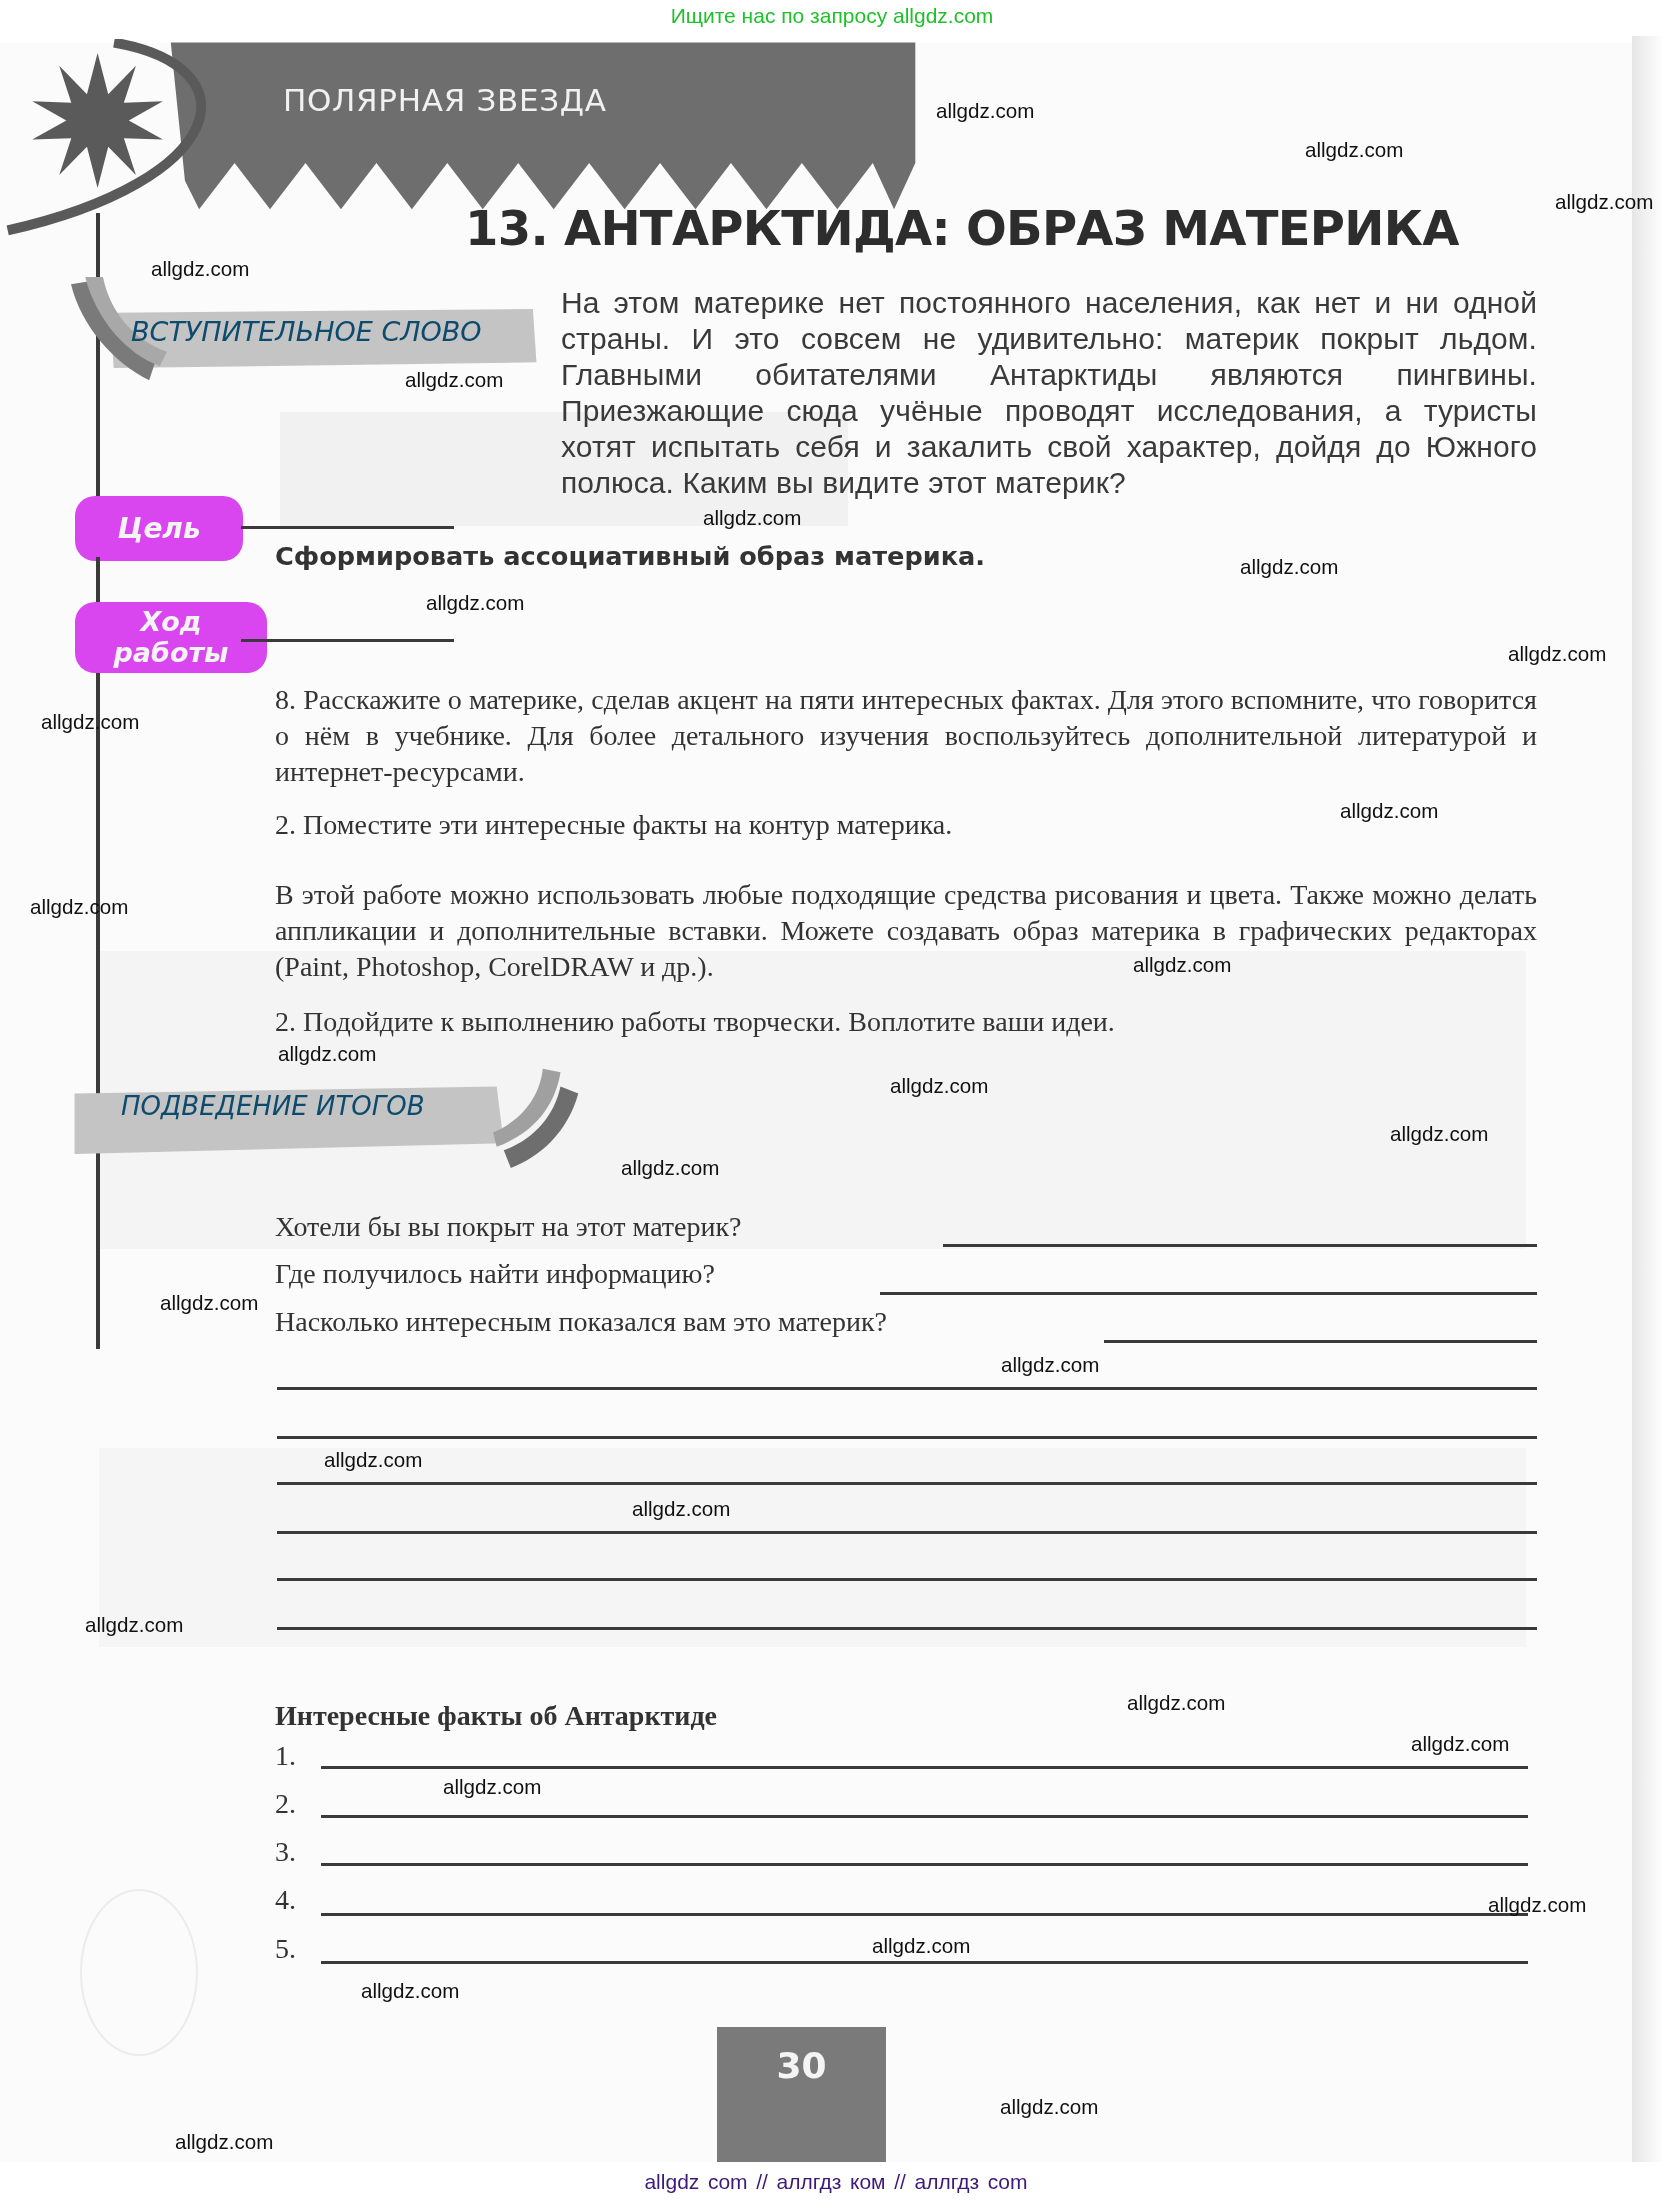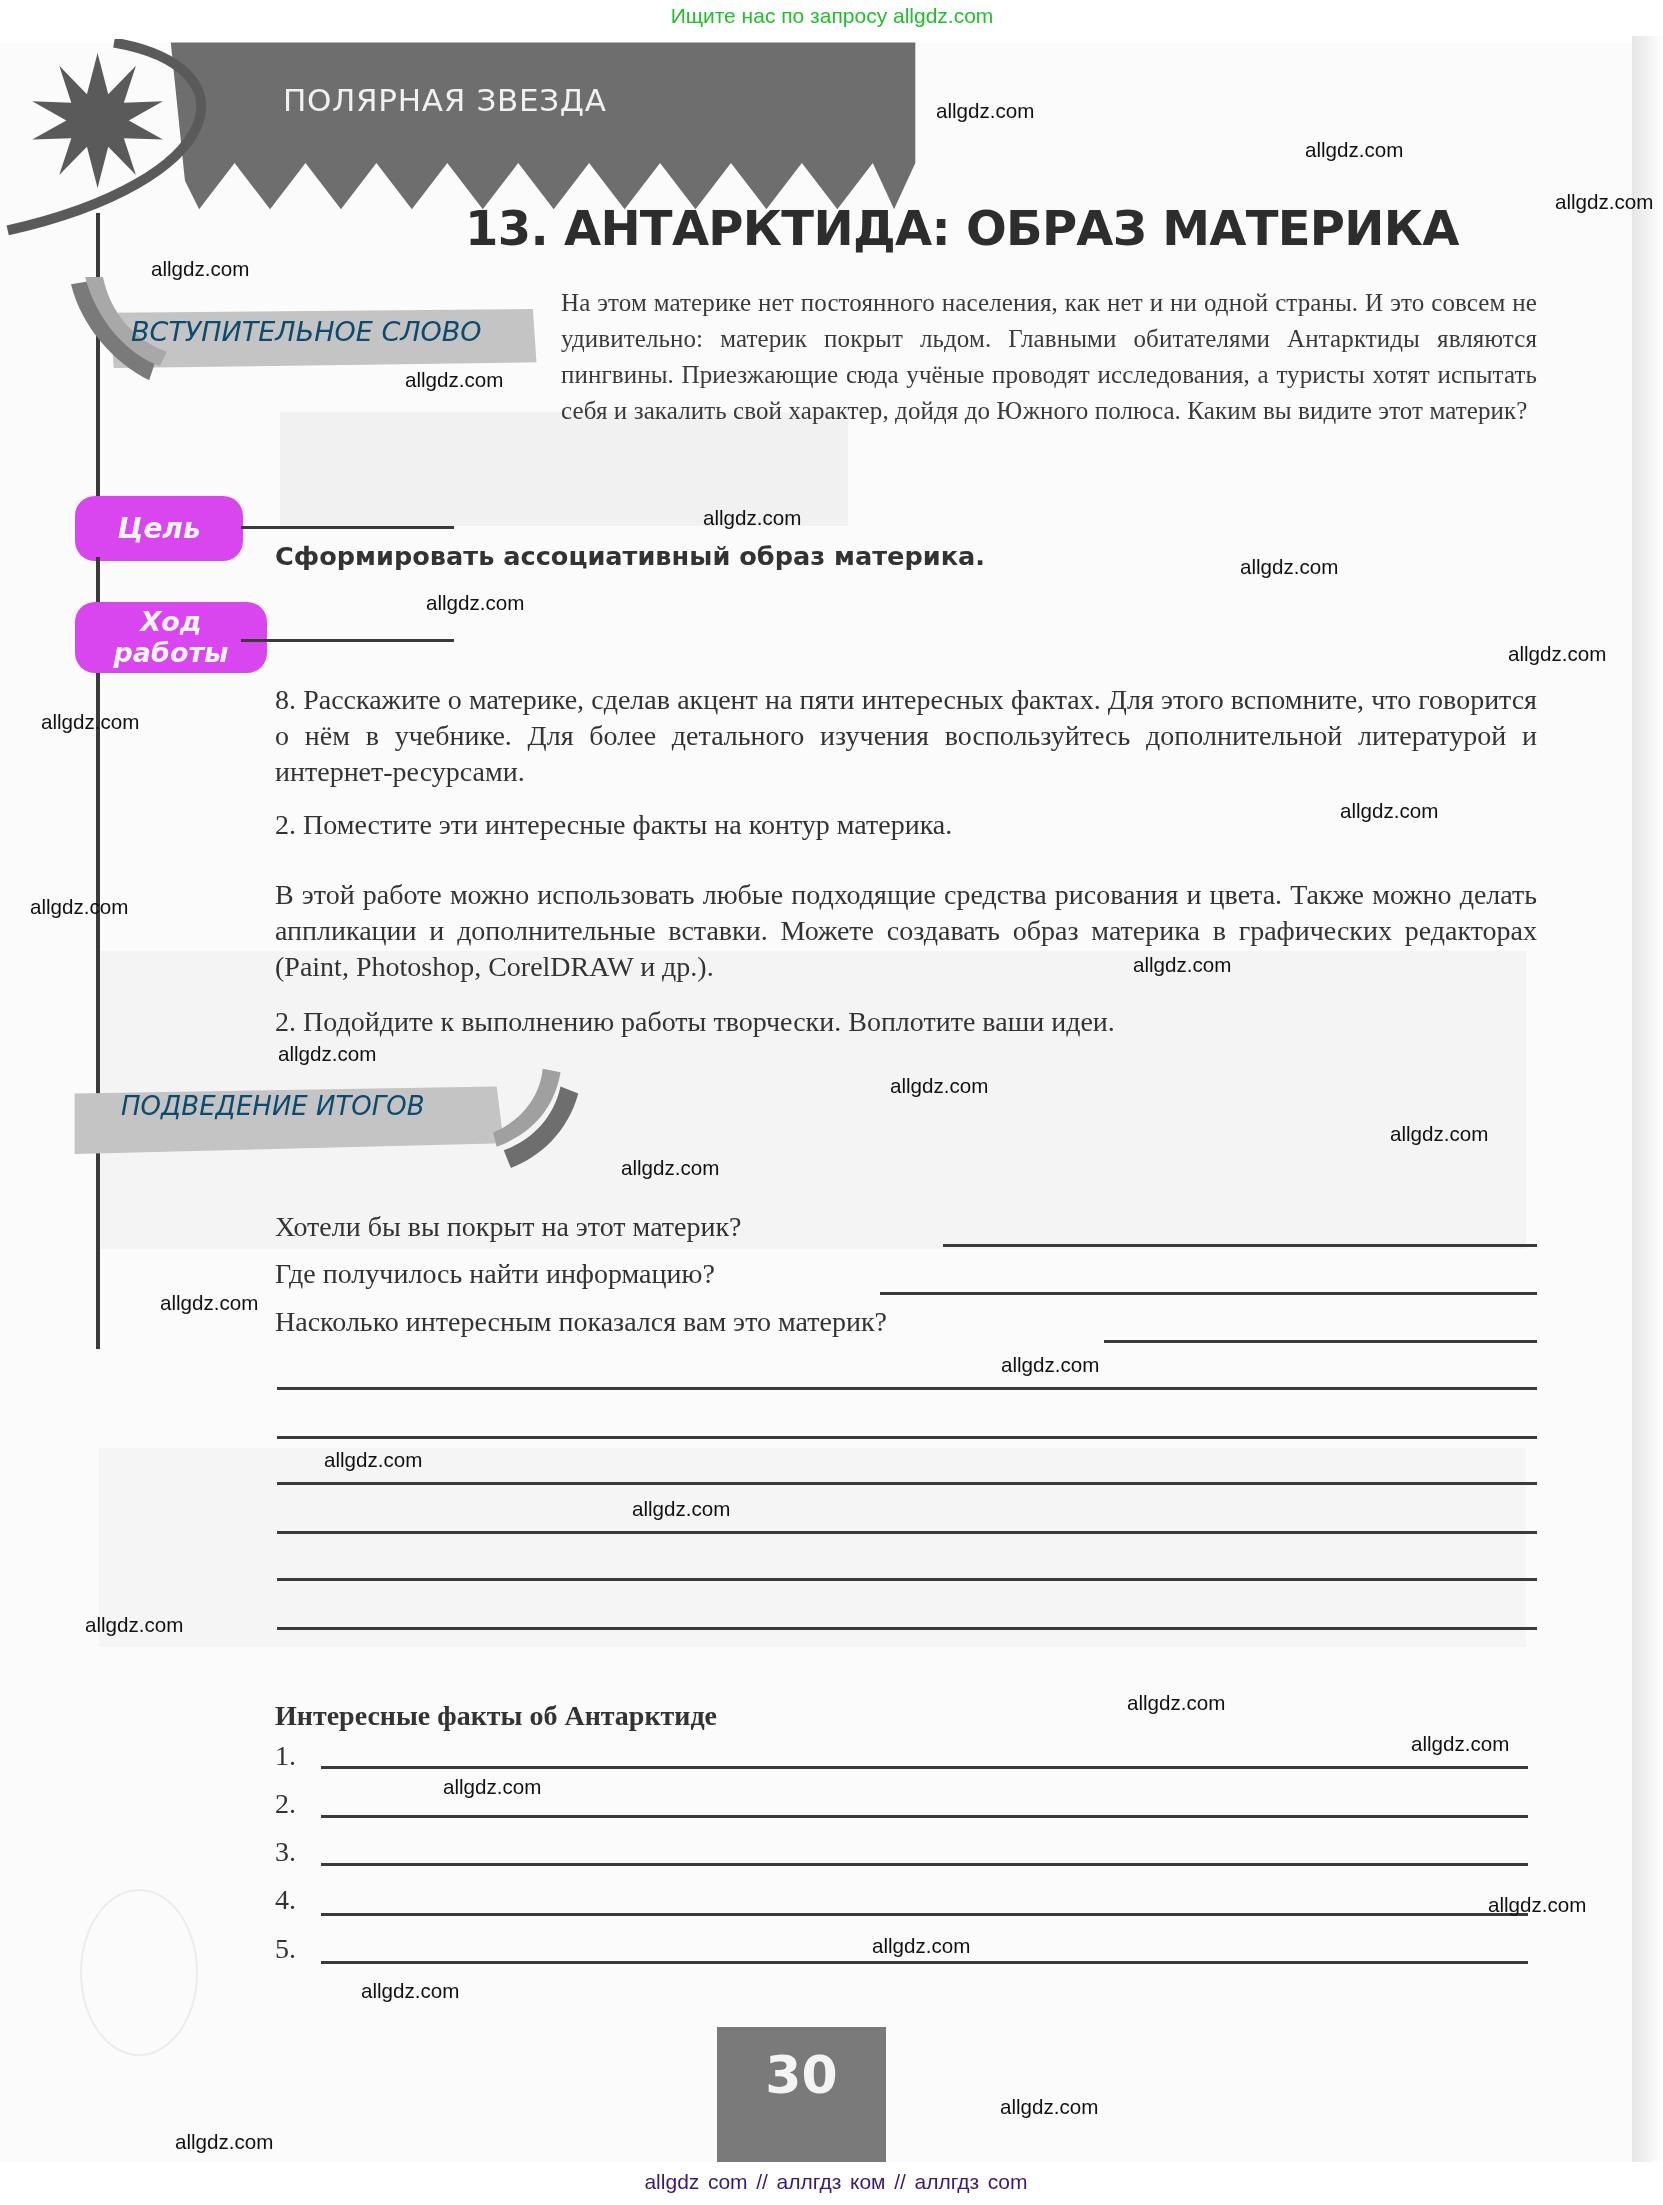--- a/index.html
+++ b/index.html
@@ -36,21 +36,21 @@
   .title {
     position:absolute; left:465px; top:200px;
     font-family:"DejaVu Sans", sans-serif; font-weight:bold; font-size:48px; color:#2d2d2d;
     letter-spacing:-0.7px; white-space:nowrap;
   }
   .vline { position:absolute; left:96px; top:213px; width:3.6px; height:1136px; background:#3a3a3a; }
   .vline2 { position:absolute; left:96px; top:557px; width:3.6px; height:50px; background:#3a3a3a; }
 
   .intro {
     position:absolute; left:561px; top:285px; width:976px;
-    font-family:Liberation Serif, serif; font-size:25px; line-height:36px; color:#3a3a3a;
+    font-family:Liberation Sans, sans-serif; font-size:30px; line-height:36px; color:#3a3a3a;
     text-align:justify; letter-spacing:0.1px;
   }
   .ribbon-label {
     position:absolute; font-family:"DejaVu Sans", sans-serif; font-weight:normal; font-style:italic;
     color:#0c4a6e; white-space:nowrap;
   }
   .pill {
     position:absolute; background:#d946ef; border-radius:20px; color:#f4f4f4;
     font-family:"DejaVu Sans", sans-serif; font-weight:bold; font-style:italic; text-align:center;
   }
@@ -74,21 +74,21 @@
     font-family:"Liberation Serif", serif; font-weight:bold; font-size:28px; color:#333;
   }
   .fact-num {
     position:absolute; left:275px; font-family:"Liberation Serif", serif; font-size:28px; color:#333;
   }
   .page-num-box {
     position:absolute; left:717px; top:2027px; width:169px; height:135px; background:#7a7a7a;
   }
   .page-num {
     position:absolute; left:717px; top:2045px; width:169px; text-align:center;
-    font-family:"DejaVu Sans", sans-serif; font-weight:bold; font-size:52px; color:#f4f4f4;
+    font-family:"DejaVu Sans", sans-serif; font-weight:bold; font-size:36px; color:#f4f4f4;
   }
   .ghost { position:absolute; background:#f1f1f1; }
 </style>
 </head>
 <body>
 
 <div class="page"></div>
 <div class="page-edge"></div>
 
 <div class="ghost" style="left:280px;top:412px;width:568px;height:114px;"></div>

